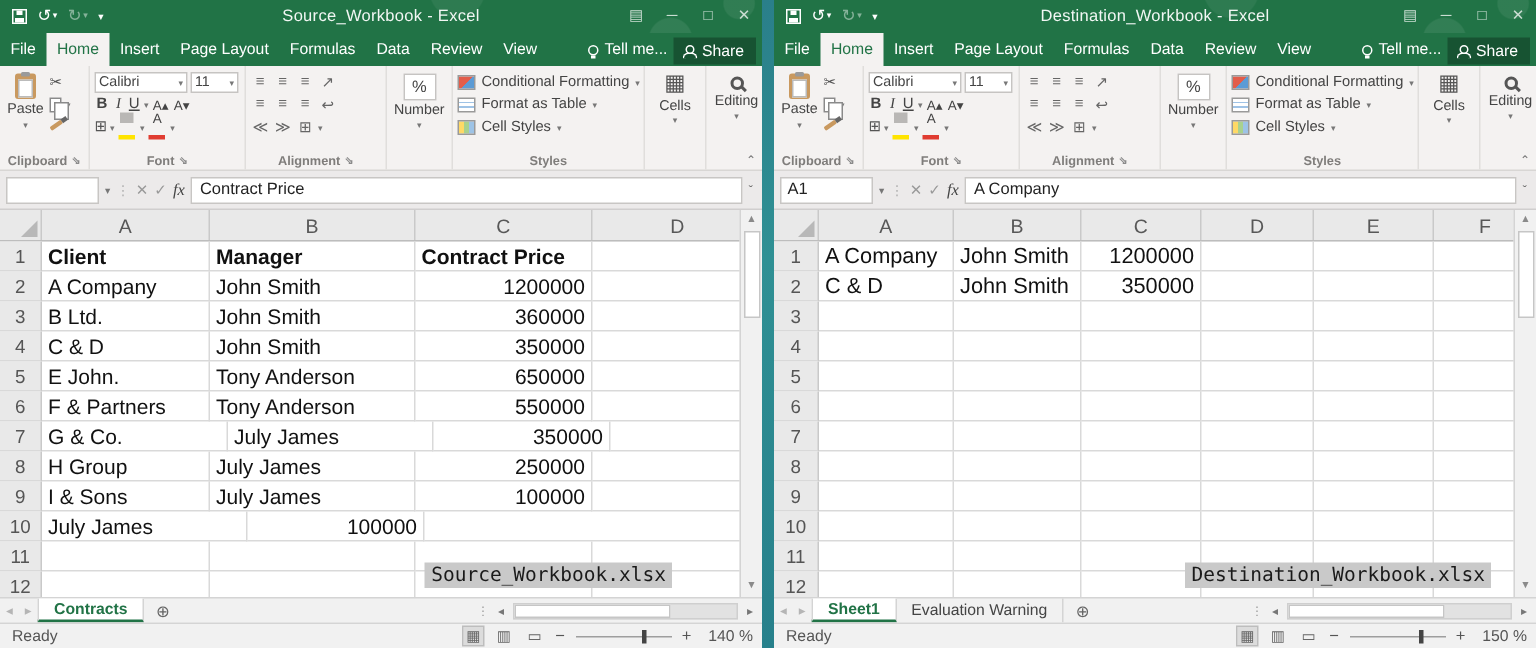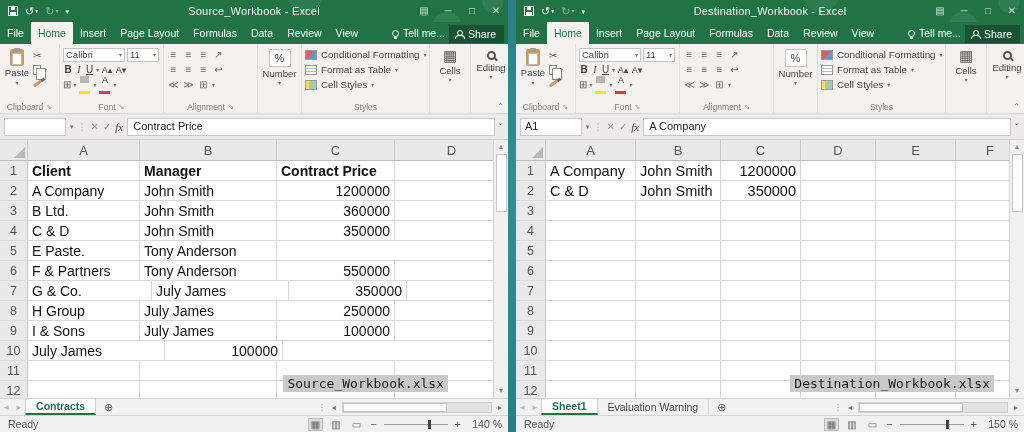--- a/index.html
+++ b/index.html
@@ -53,21 +53,21 @@
   .person::after { content:""; position:absolute; left:0; bottom:0; width:8px; height:3px;
                    border:1px solid #fff; border-bottom:none; border-radius:4px 4px 0 0; }
 
   
   .ribbon { height:70px; background:#f4f2f1; border-bottom:1px solid #d8d6d4;
             display:flex; color:#444; flex:none; position:relative; font-size:10px; }
   .rgroup { display:flex; flex-direction:column; border-right:1px solid #e0dedc;
             padding:3px 3px 0 3px; flex:none; }
   .rbody { display:flex; flex:1; gap:2px; }
   .glabel { height:13px; text-align:center; color:#7f7d7b; font-size:8.5px;
-            display:flex; align-items:center; justify-content:center; gap:3px; }
+            display:flex; align-items:center; justify-content:center; gap:3px;font-weight:bold; }
   .launcher { font-size:7px; color:#8a8a8a; }
   .pastecol { display:flex; flex-direction:column; align-items:center; width:28px;
               font-size:9.5px; gap:1px; padding-top:2px; }
   .clip { width:14px; height:17px; background:#c9995f; border-radius:2px; position:relative; }
   .clip::before { content:""; position:absolute; left:2px; top:4px; right:2px; bottom:1px;
                   background:#fff; border:1px solid #bbb; }
   .clip::after { content:""; position:absolute; left:4px; top:-1px; width:6px; height:3px;
                  background:#9a9a9a; border-radius:1px; }
   .clipmini { display:flex; flex-direction:column; justify-content:flex-start; gap:3px;
               padding-top:3px; }
@@ -406,22 +406,23 @@
           </div>
           <div class="grow" style="height: 20px;">
             <div class="rownum" style="width: 28px;">4</div>
             <div class="cell" style="width: 112px;">C &amp; D</div>
             <div class="cell" style="width: 137px;">John Smith</div>
             <div class="cell num" style="width: 118px;">350000</div>
             <div class="cell last"></div>
           </div>
           <div class="grow" style="height: 20px;">
             <div class="rownum" style="width: 28px;">5</div>
-            <div class="cell" style="width: 112px;">E Paste.</div>
+            <div class="cell" style="width: 112px;">E John.</div>
             <div class="cell" style="width: 137px;">Tony Anderson</div>
+            <div class="cell num" style="width: 118px;">650000</div>
             <div class="cell last"></div>
           </div>
           <div class="grow" style="height: 20px;">
             <div class="rownum" style="width: 28px;">6</div>
             <div class="cell" style="width: 112px;">F &amp; Partners</div>
             <div class="cell" style="width: 137px;">Tony Anderson</div>
             <div class="cell num" style="width: 118px;">550000</div>
             <div class="cell last"></div>
           </div>
           <div class="grow" style="height: 20px;">

